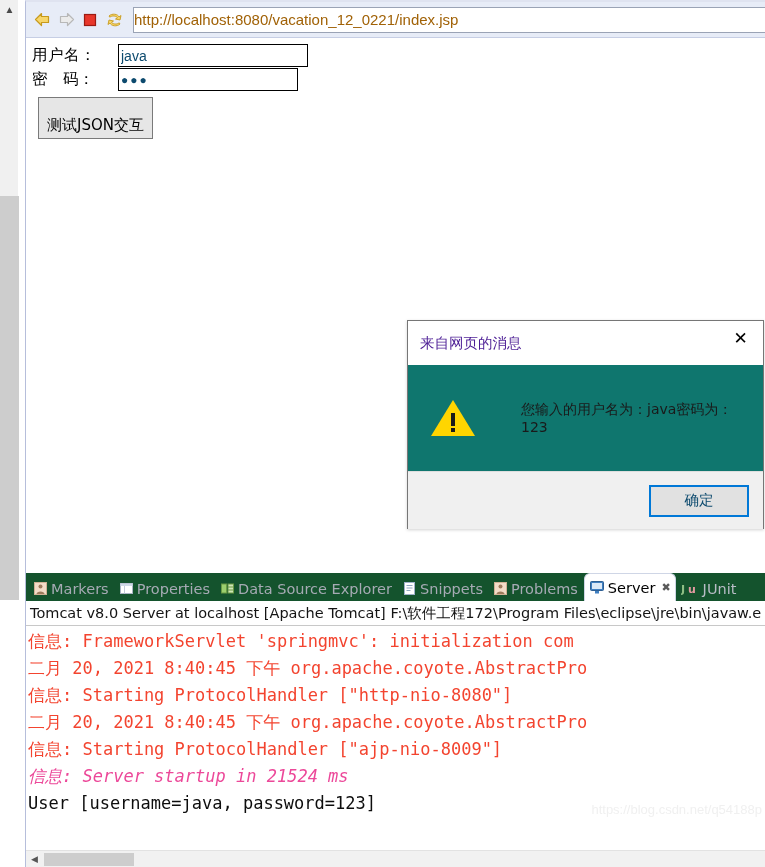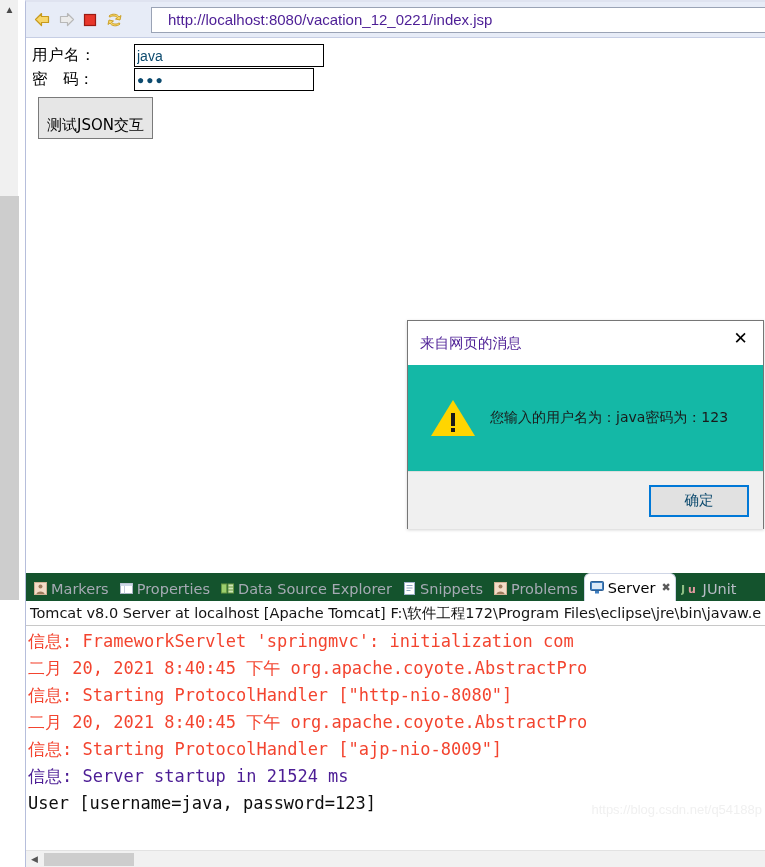--- a/index.html
+++ b/index.html
@@ -37,34 +37,34 @@
     position: relative; height: 36px; background: #e7ecf7;
     border-bottom: 1px solid #c6cee4;
     display: flex; align-items: center; padding-left: 5px;
   }
   .tb-icon {
     width: 22px; height: 22px; margin-right: 2px;
     display: flex; align-items: center; justify-content: center;
     cursor: pointer; flex: 0 0 auto;
   }
   .urlbar {
-    flex: 1 1 auto; height: 26px; margin-left: 24px;
+    flex: 1 1 auto; height: 26px; margin-left: 6px;
     background: #ffffff; border: 1px solid #9aa3b5;
     border-right: none;
-    display: flex; align-items: center; padding: 0 16px;
-    font-size: 15px; color: #4c1d95; white-space: nowrap; overflow: hidden;
+    display: flex; align-items: center; padding: 0 0;
+    font-size: 15px; color: #a16207; white-space: nowrap; overflow: hidden;
     font-family: "Liberation Sans", sans-serif;
   }
   .browser-viewport {
     position: relative; height: 537px; background: #ffffff;
     padding: 6px 0 0 6px;
   }
 
   
-  .form-row { display: flex; align-items: center; margin-bottom: 1px; gap: 16px; }
+  .form-row { display: flex; align-items: center; margin-bottom: 1px; }
   .form-label {
     font-size: 15.5px; color: #000; width: 86px; flex: 0 0 86px;
     font-family: "DejaVu Serif", "Liberation Serif", serif;
     letter-spacing: 0.5px;
   }
   .form-label.pw { letter-spacing: 0; }
   .txt-input {
     height: 23px; border: 1px solid #000000; background: #fff;
     font-size: 14px; padding: 0 2px; color: #0c4a6e;
     font-family: "Liberation Sans", sans-serif;
@@ -92,21 +92,21 @@
   }
   .dlg-title-text { font-size: 14.5px; color: #4c1d95; font-family: Liberation Mono, monospace; }
   .dlg-close {
     position: absolute; right: 0; top: 0; width: 45px; height: 34px;
     display: flex; align-items: center; justify-content: center;
     font-size: 17px; color: #000; cursor: pointer; line-height: 1;
     font-family: "Liberation Sans", sans-serif;
   }
   .dlg-body {
     height: 106px; display: flex; align-items: center;
-    padding: 0 20px 0 22px; background: #14b8a6;
+    padding: 0 20px 0 22px; background: #0f766e; gap: 31px;
   }
   .warn-icon { flex: 0 0 auto; width: 46px; height: 40px; margin-right: 14px; }
   .dlg-msg { font-size: 14px; color: #1a1a1a; font-family: "DejaVu Sans","Liberation Sans", sans-serif; }
   .dlg-footer {
     height: 58px; background: #f0f0f0; border-top: 1px solid #dedede;
     display: flex; align-items: center; justify-content: flex-end;
     padding-right: 14px;
   }
   .dlg-ok {
     min-width: 100px; height: 32px; background: #e1e1e1;
@@ -333,21 +333,21 @@
     </div>
 
     <div class="console-head">Tomcat v8.0 Server at localhost [Apache Tomcat] F:\软件工程172\Program Files\eclipse\jre\bin\javaw.e</div>
 
     <div class="console-body">
       <div class="cline" style="color: rgb(243, 68, 47);">信息: FrameworkServlet 'springmvc': initialization com</div>
       <div class="cline" style="color: rgb(243, 68, 47);">二月 20, 2021 8:40:45 下午 org.apache.coyote.AbstractPro</div>
       <div class="cline" style="color: rgb(243, 68, 47);">信息: Starting ProtocolHandler ["http-nio-8080"]</div>
       <div class="cline" style="color: rgb(243, 68, 47);">二月 20, 2021 8:40:45 下午 org.apache.coyote.AbstractPro</div>
       <div class="cline" style="color: rgb(243, 68, 47);">信息: Starting ProtocolHandler ["ajp-nio-8009"]</div>
-      <div class="cline" style="color: #4c1d95;">信息: Server startup in 21524 ms</div>
+      <div class="cline" style="color: #ec4899; font-style: italic;">信息: Server startup in 21524 ms</div>
       <div class="cline plain" style="color: rgb(13, 13, 13);">User [username=java, password=123]</div>
       <div class="watermark">https://blog.csdn.net/q54188p</div>
     </div>
 
     <div class="hscroll">
       <div class="hs-left">◀</div>
       <div class="hs-thumb"></div>
     </div>
 
   </div>

